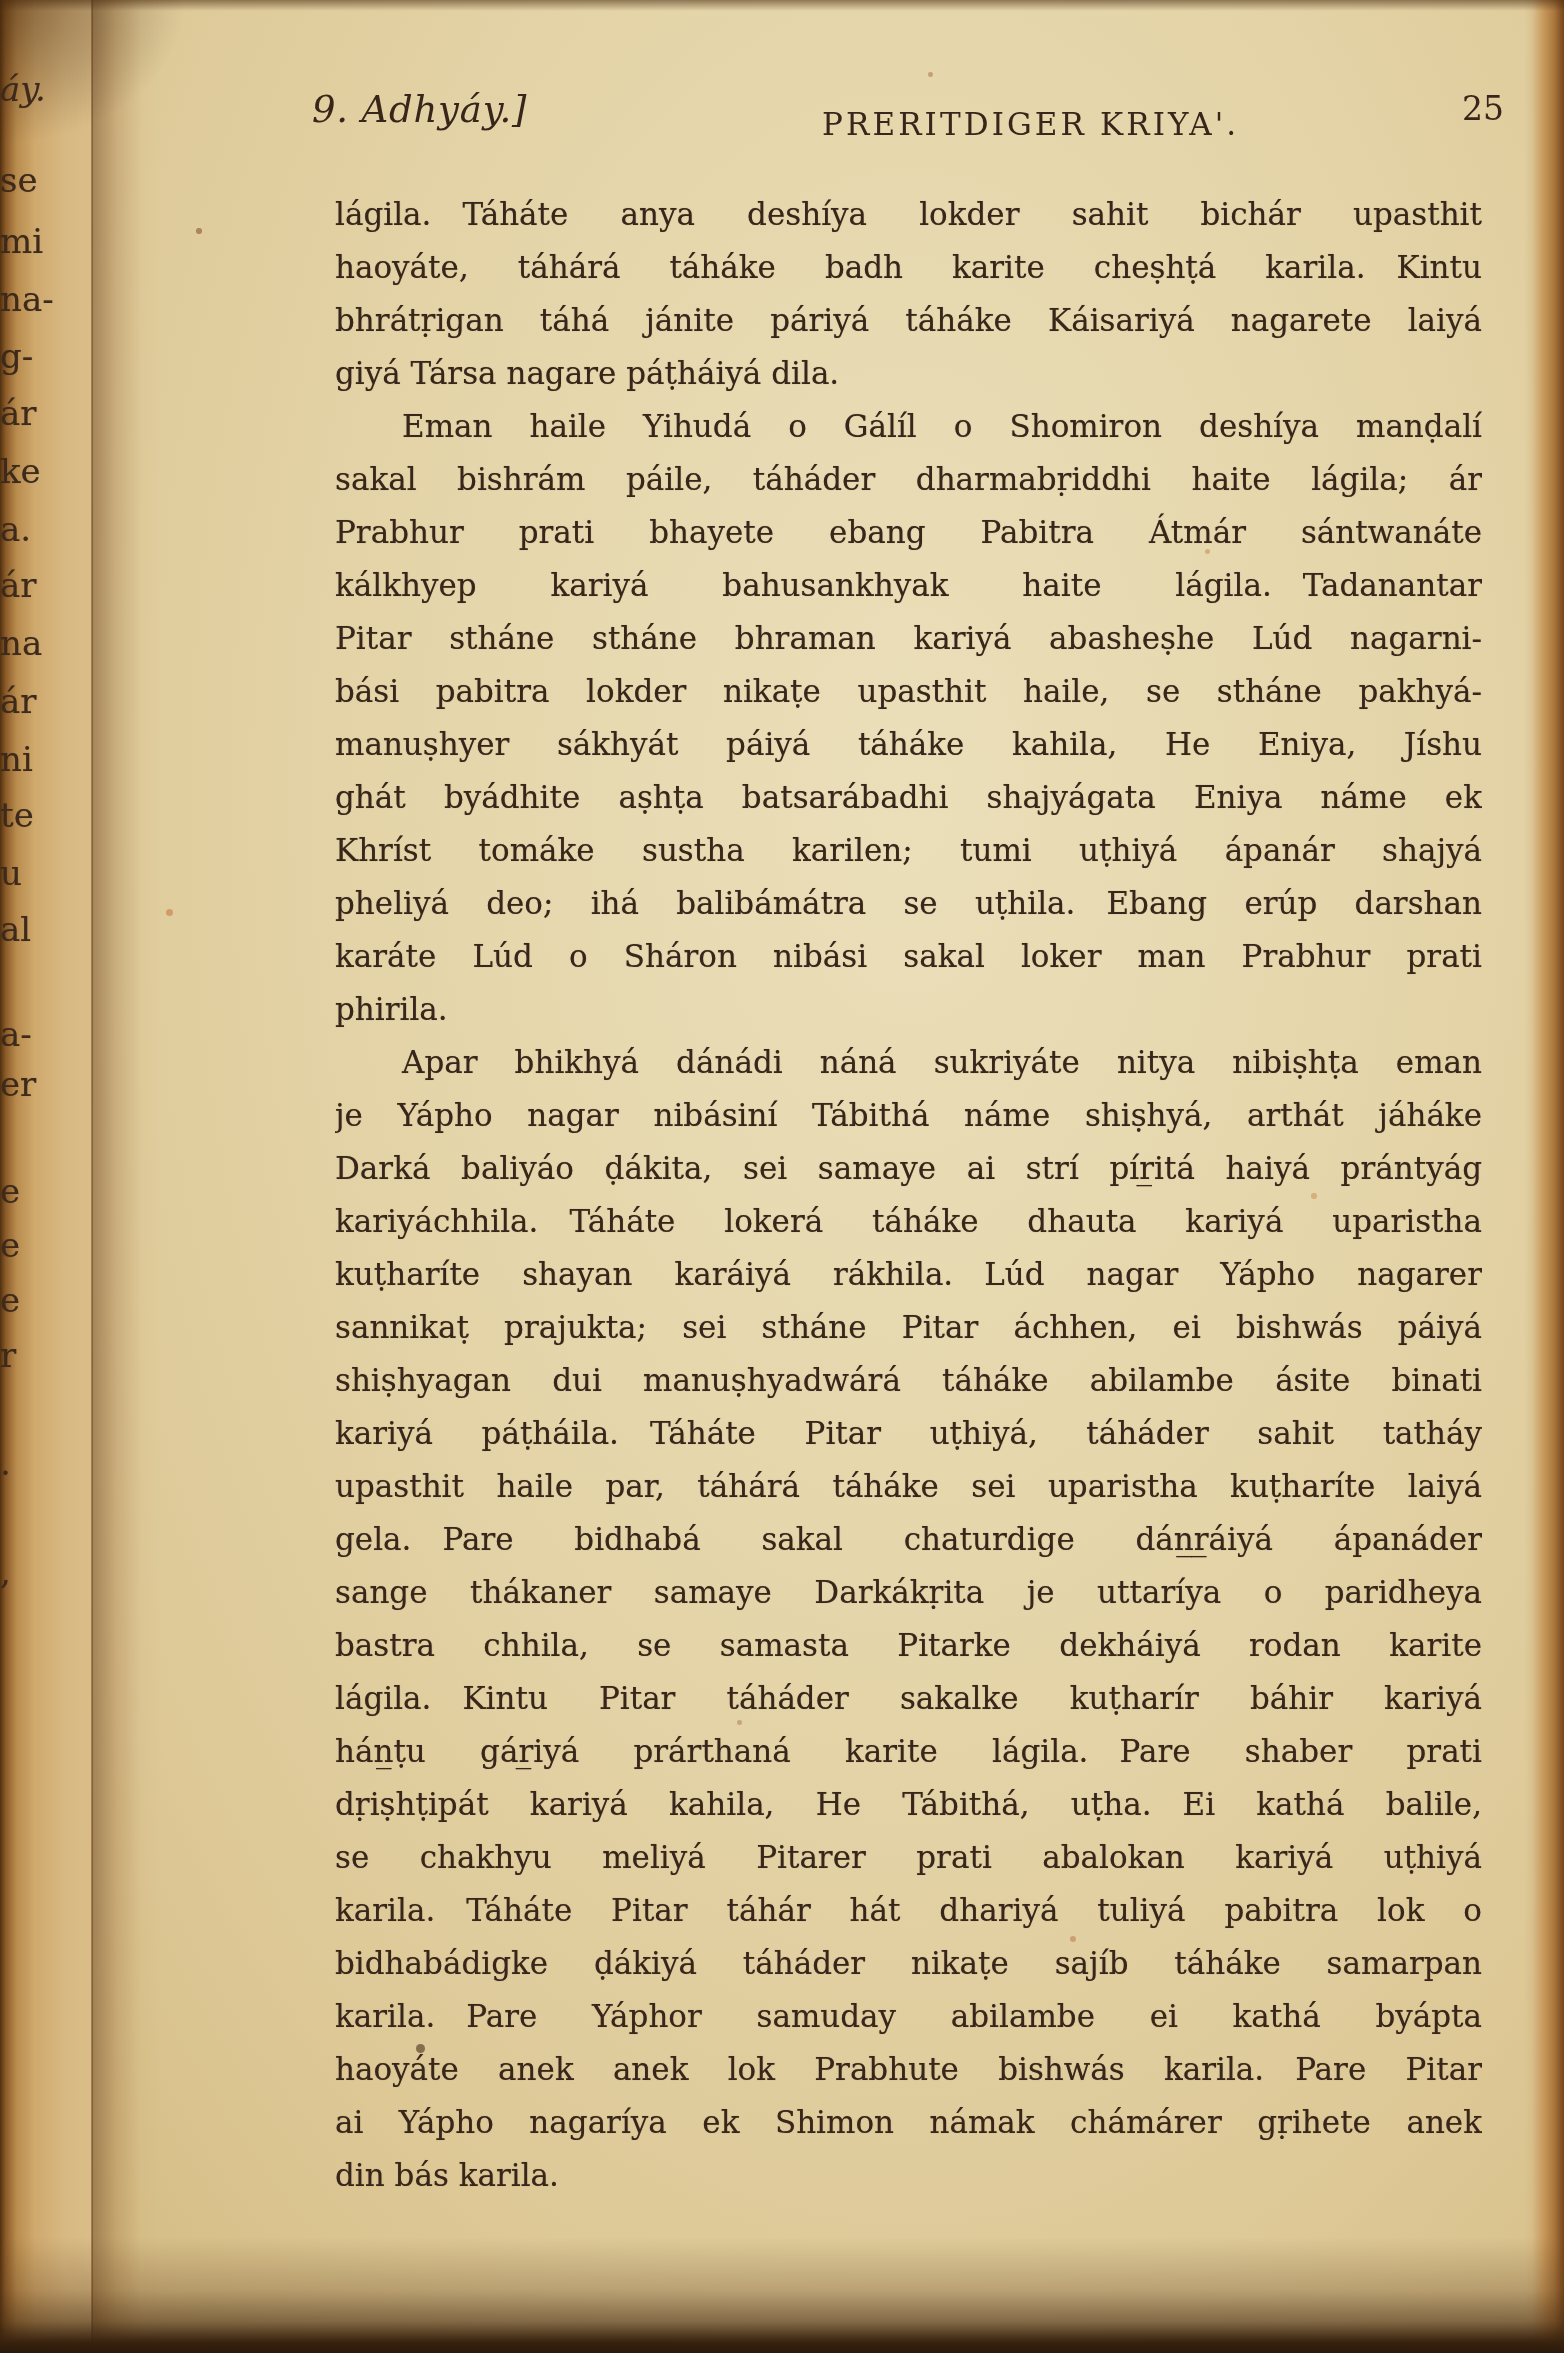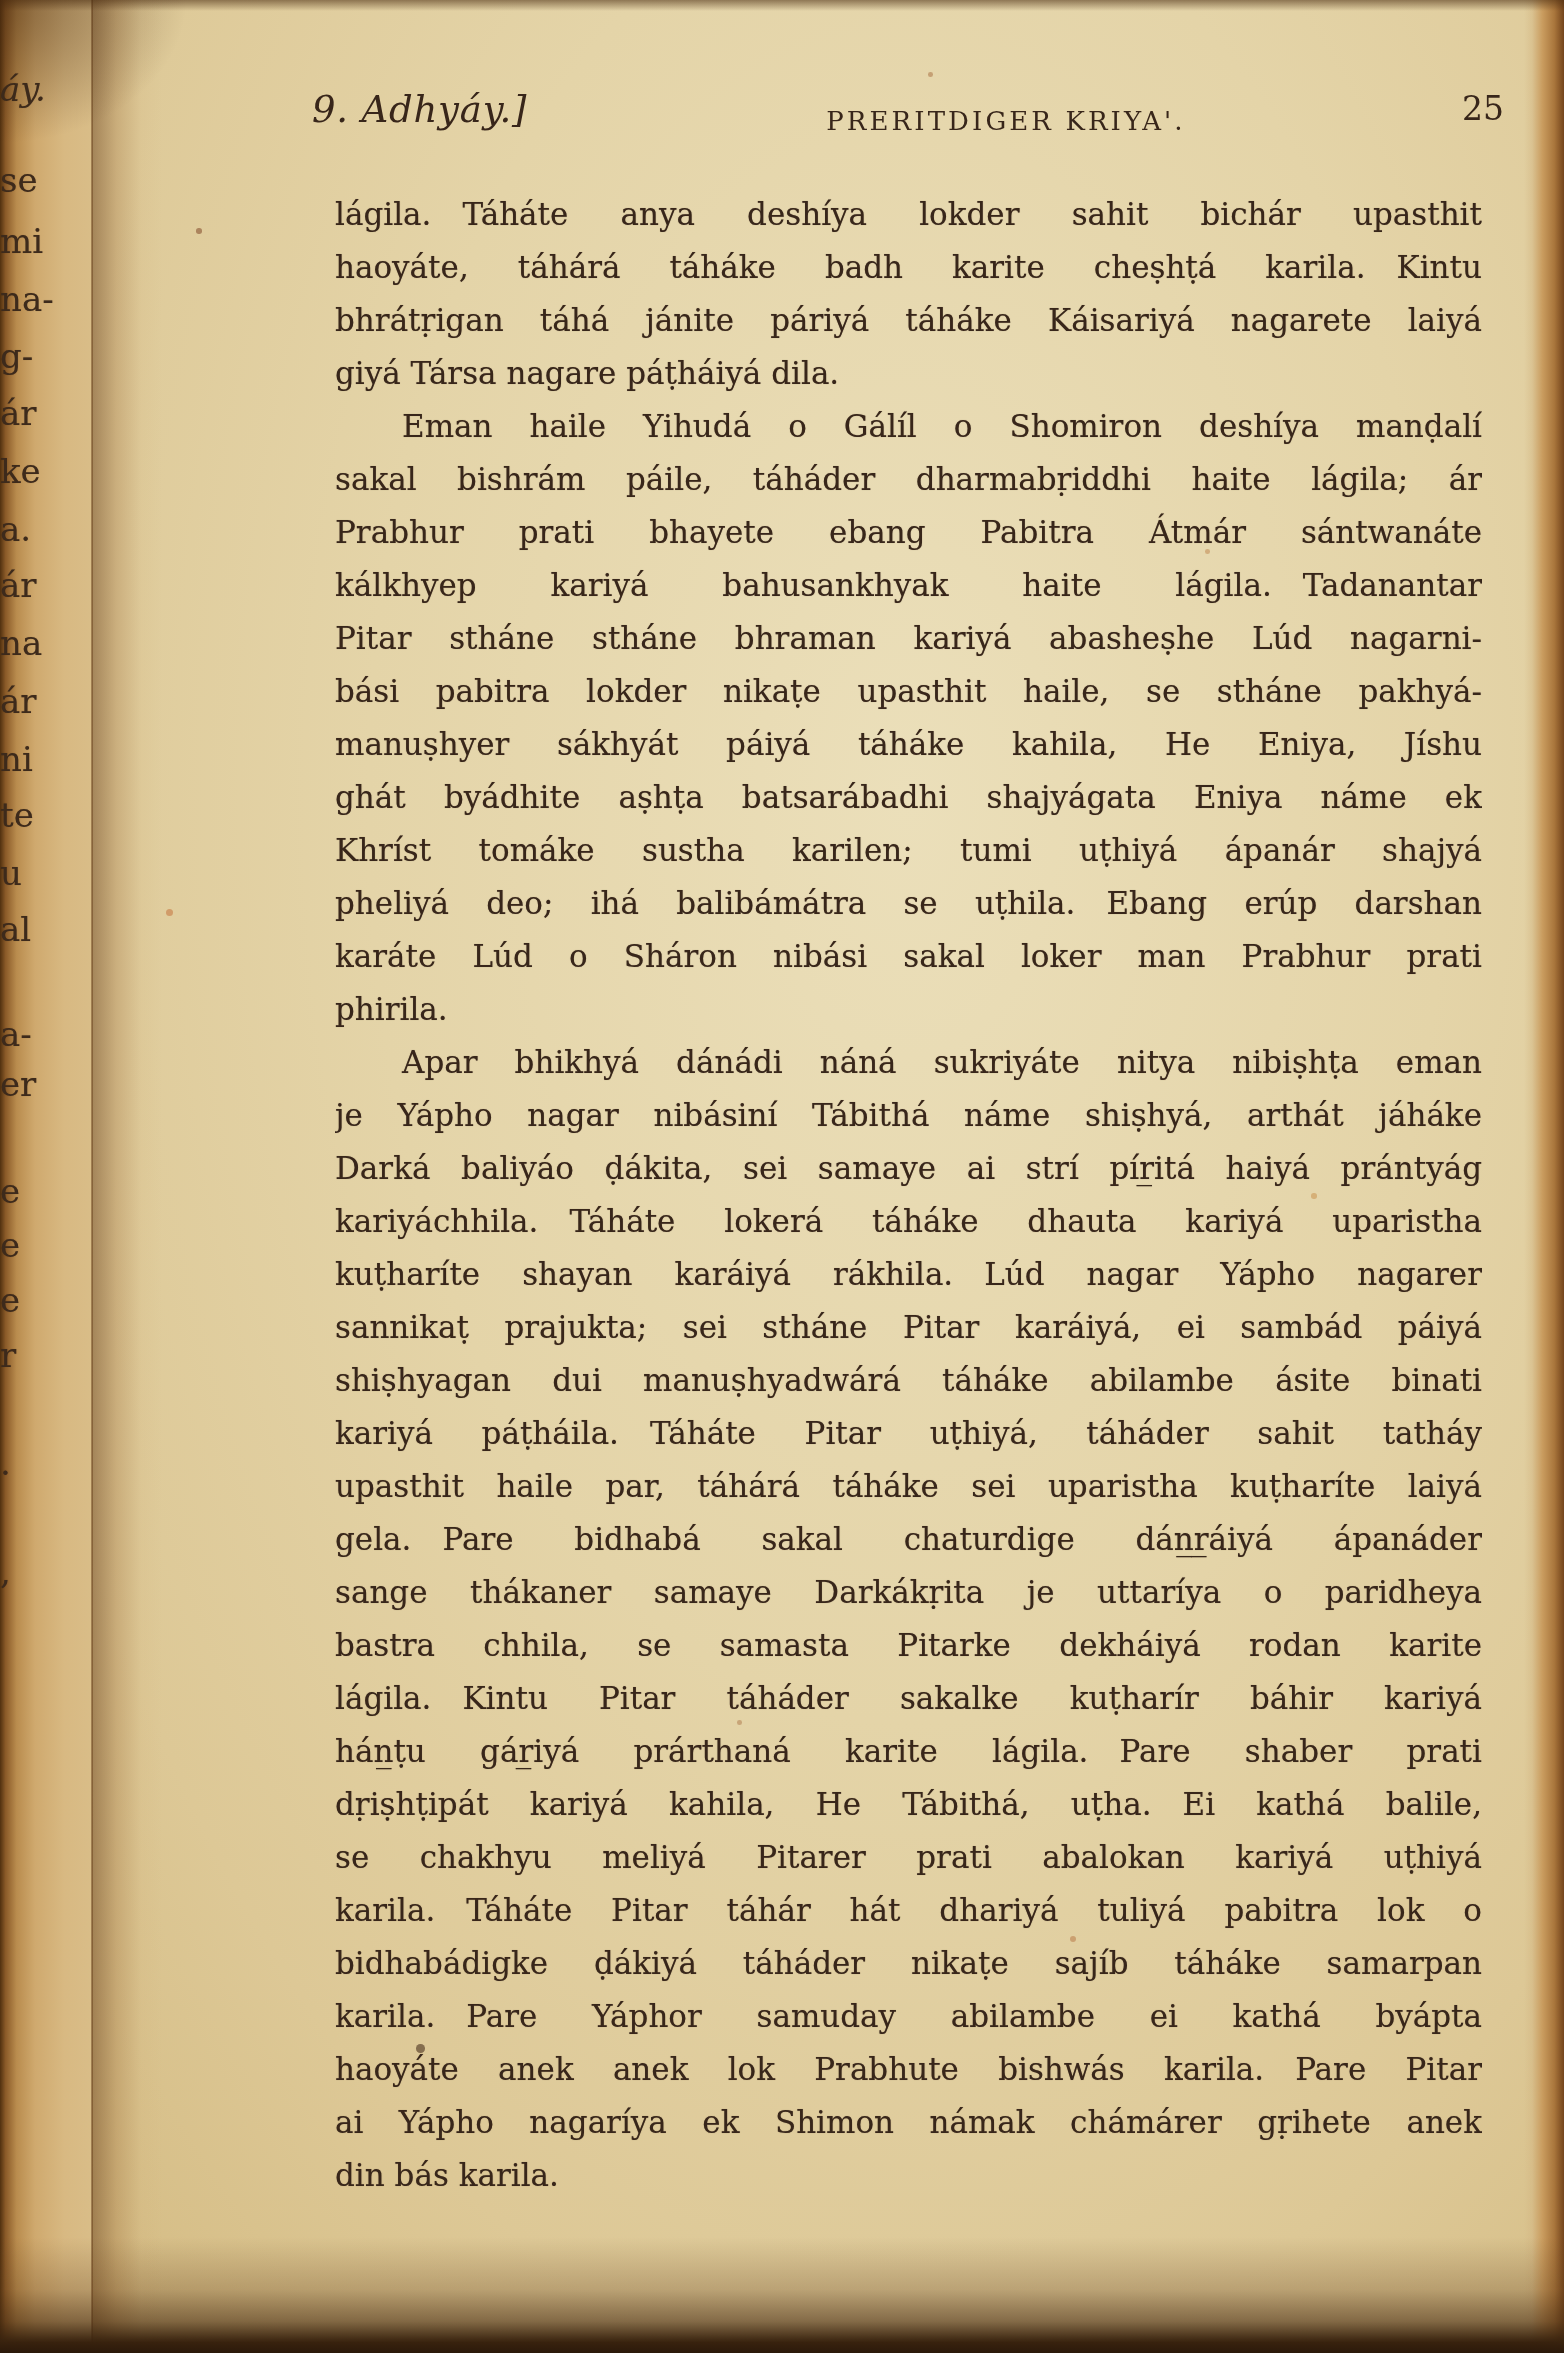--- a/index.html
+++ b/index.html
@@ -42,21 +42,21 @@
     background:radial-gradient(ellipse at 0% 0%,rgba(70,40,14,.55) 0%,rgba(70,40,14,0) 65%);
   }
   
   .header{position:absolute;left:8px;top:0;width:100%;height:156px;}
   .chapter-ref{
     position:absolute;left:304px;top:88px;
     font-style:italic;font-size:37px;letter-spacing:0.8px;
   }
   .running-title{
     position:absolute;left:814px;top:106px;width:368px;
-    text-align:center;font-size:26px;letter-spacing:3.1px;white-space:nowrap;
+    text-align:center;font-size:31px;letter-spacing:3.1px;white-space:nowrap;
   }
   .page-number{
     position:absolute;left:1432px;top:89px;width:86px;
     text-align:center;font-size:33px;
   }
   
   .body-text{
     position:absolute;left:335px;top:188px;width:1147px;
     font-size:31px;line-height:53px;
     text-shadow:0 0 0.8px rgba(56,38,26,.45);
@@ -145,21 +145,21 @@
       <div class="line"><span>ghát byádhite aṣhṭa batsarábadhi shajyágata Eniya náme ek</span></div>
       <div class="line"><span>Khríst tomáke sustha karilen; tumi uṭhiyá ápanár shajyá</span></div>
       <div class="line"><span>pheliyá deo; ihá balibámátra se uṭhila. Ebang erúp darshan</span></div>
       <div class="line"><span>karáte Lúd o Sháron nibási sakal loker man Prabhur prati</span></div>
       <div class="line no-j"><span>phirila.</span></div>
       <div class="line indent"><span>Apar bhikhyá dánádi náná sukriyáte nitya nibiṣhṭa eman</span></div>
       <div class="line"><span>je Yápho nagar nibásiní Tábithá náme shiṣhyá, arthát jáháke</span></div>
       <div class="line"><span>Darká baliyáo ḍákita, sei samaye ai strí pír̲itá haiyá prántyág</span></div>
       <div class="line"><span>kariyáchhila. Táháte lokerá táháke dhauta kariyá uparistha</span></div>
       <div class="line"><span>kuṭharíte shayan karáiyá rákhila. Lúd nagar Yápho nagarer</span></div>
-      <div class="line"><span>sannikaṭ prajukta; sei stháne Pitar karáiyá, ei sambád páiyá</span></div>
+      <div class="line"><span>sannikaṭ prajukta; sei stháne Pitar áchhen, ei bishwás páiyá</span></div>
       <div class="line"><span>shiṣhyagan dui manuṣhyadwárá táháke abilambe ásite binati</span></div>
       <div class="line"><span>kariyá páṭháila. Táháte Pitar uṭhiyá, táháder sahit tatháy</span></div>
       <div class="line"><span>upasthit haile par, táhárá táháke sei uparistha kuṭharíte laiyá</span></div>
       <div class="line"><span>gela. Pare bidhabá sakal chaturdige dán̲r̲áiyá ápanáder</span></div>
       <div class="line"><span>sange thákaner samaye Darkákṛita je uttaríya o paridheya</span></div>
       <div class="line"><span>bastra chhila, se samasta Pitarke dekháiyá rodan karite</span></div>
       <div class="line"><span>lágila. Kintu Pitar táháder sakalke kuṭharír báhir kariyá</span></div>
       <div class="line"><span>hán̲ṭu gár̲iyá prárthaná karite lágila. Pare shaber prati</span></div>
       <div class="line"><span>dṛiṣhṭipát kariyá kahila, He Tábithá, uṭha. Ei kathá balile,</span></div>
       <div class="line"><span>se chakhyu meliyá Pitarer prati abalokan kariyá uṭhiyá</span></div>

